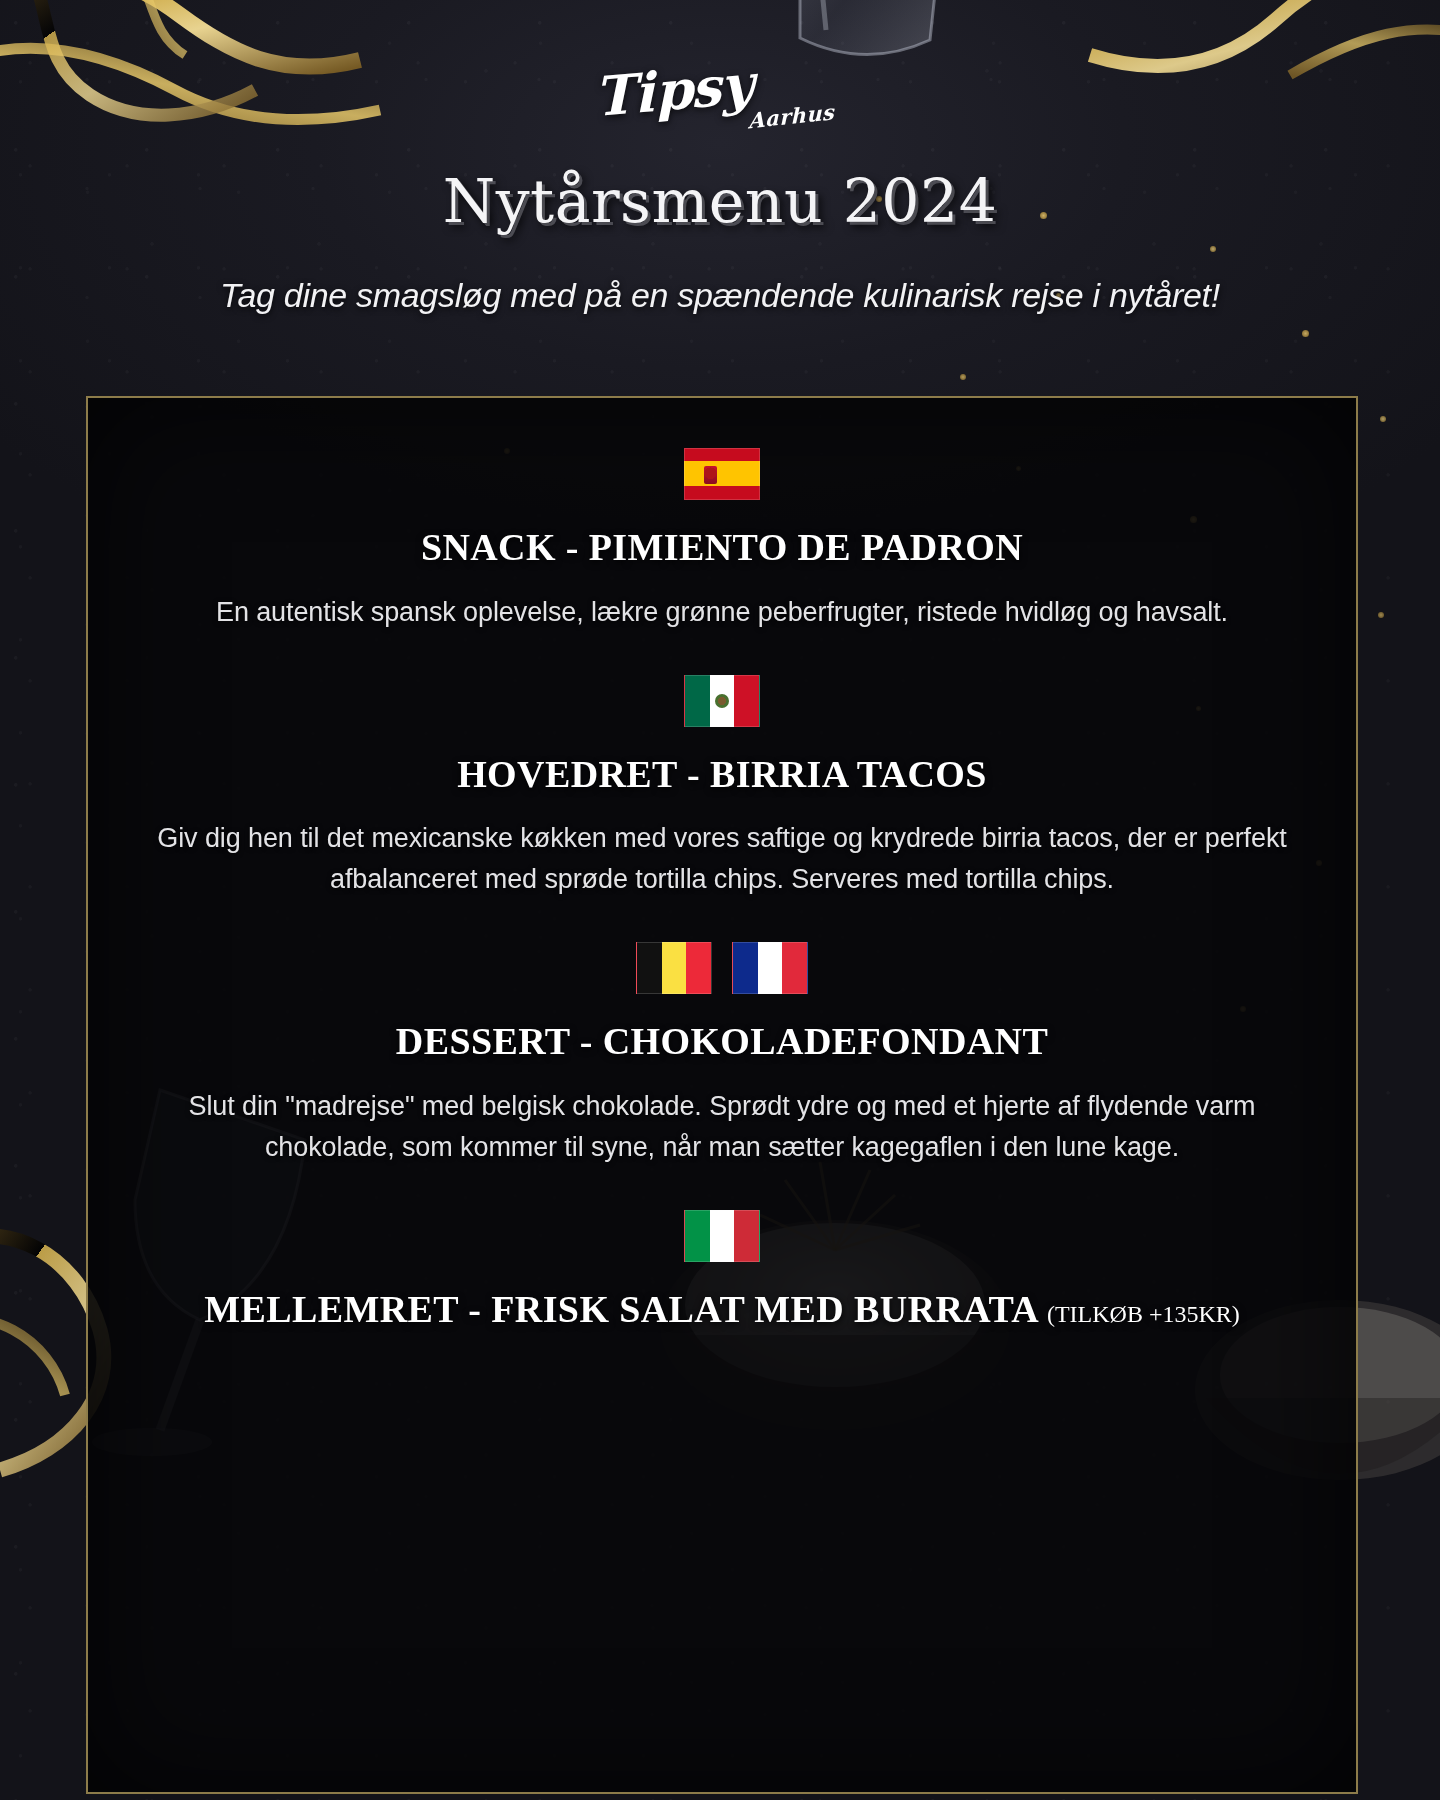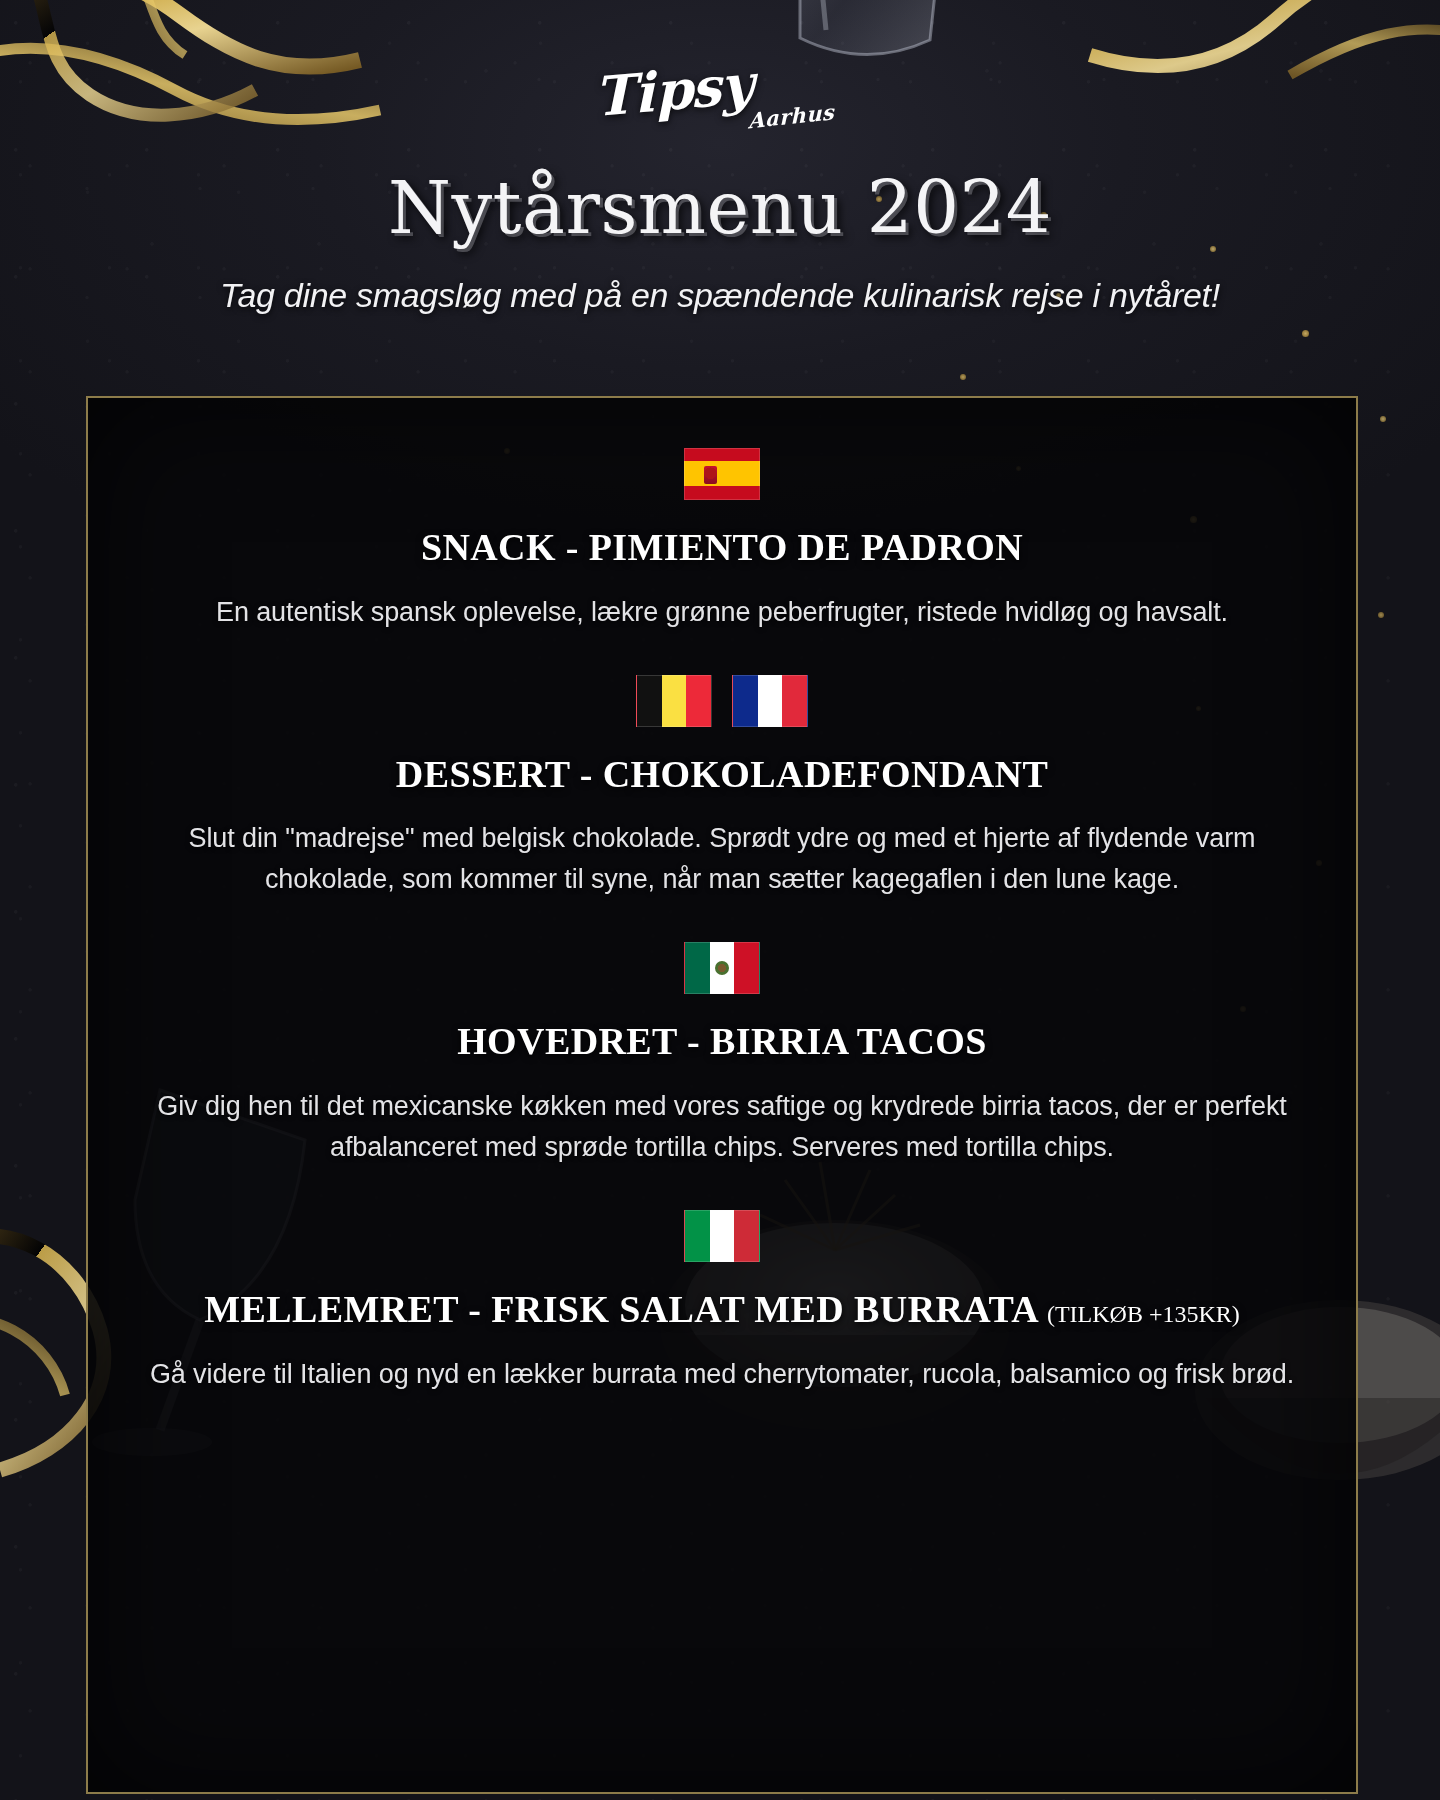--- a/index.html
+++ b/index.html
@@ -70,21 +70,21 @@
     color:#ffffff;
     display:inline-block;
     transform:rotate(-6deg) skewX(-8deg) translate(-4px, 14px);
     letter-spacing:.5px;
   }
 
   .poster-title {
     position:absolute; top:166px; left:0; right:0;
     text-align:center;
     font-family:"DejaVu Serif", serif;
-    font-size:72px;
+    font-size:60px;
     font-weight:400;
     color:#f4f4f6;
     letter-spacing:.5px;
     text-shadow:
        3px 3px 0 rgba(120,120,128,.55),
        5px 5px 9px rgba(0,0,0,.85);
     white-space:nowrap;
   }
 
   .poster-subtitle {
@@ -330,40 +330,39 @@
 
       <div class="menu-section sec-1">
         <div class="flag-row">
           <span class="flag flag-es"></span>
         </div>
         <div class="section-title">SNACK - PIMIENTO DE PADRON</div>
         <div class="section-desc">En autentisk spansk oplevelse, lækre grønne peberfrugter, ristede hvidløg og havsalt.</div>
       </div>
 
 
+      <div class="menu-section sec-3">
+        <div class="flag-row">
+          <span class="flag flag-mx"></span>
+        </div>
+        <div class="section-title">HOVEDRET - BIRRIA TACOS</div>
+        <div class="section-desc">Giv dig hen til det mexicanske køkken med vores saftige og krydrede birria tacos, der er perfekt afbalanceret med sprøde tortilla chips. Serveres med tortilla chips.</div>
+      </div>
+
       <div class="menu-section sec-4">
         <div class="flag-row">
           <span class="flag flag-be"></span>
           <span class="flag flag-fr"></span>
         </div>
         <div class="section-title">DESSERT - CHOKOLADEFONDANT</div>
         <div class="section-desc">Slut din "madrejse" med belgisk chokolade. Sprødt ydre og med et hjerte af flydende varm chokolade, som kommer til syne, når man sætter kagegaflen i den lune kage.</div>
       </div>
 
-      <div class="menu-section sec-3">
-        <div class="flag-row">
-          <span class="flag flag-mx"></span>
-        </div>
-        <div class="section-title">HOVEDRET - BIRRIA TACOS</div>
-        <div class="section-desc">Giv dig hen til det mexicanske køkken med vores saftige og krydrede birria tacos, der er perfekt afbalanceret med sprøde tortilla chips. Serveres med tortilla chips.</div>
-      </div>
-
       <div class="menu-section sec-5">
         <div class="flag-row">
           <span class="flag flag-it"></span>
         </div>
         <div class="section-title"><span>MELLEMRET - FRISK SALAT MED BURRATA</span> <span class="addon">(TILKØB +135KR)</span></div>
-        <div class="section-desc">Gå videre til Italien og nyd en lækker burrata med cherrytomater, rucola, balsamico og frisk brød.</div>
       </div>
 
     </div>
   </div>
 </div>
 
 </body></html>

